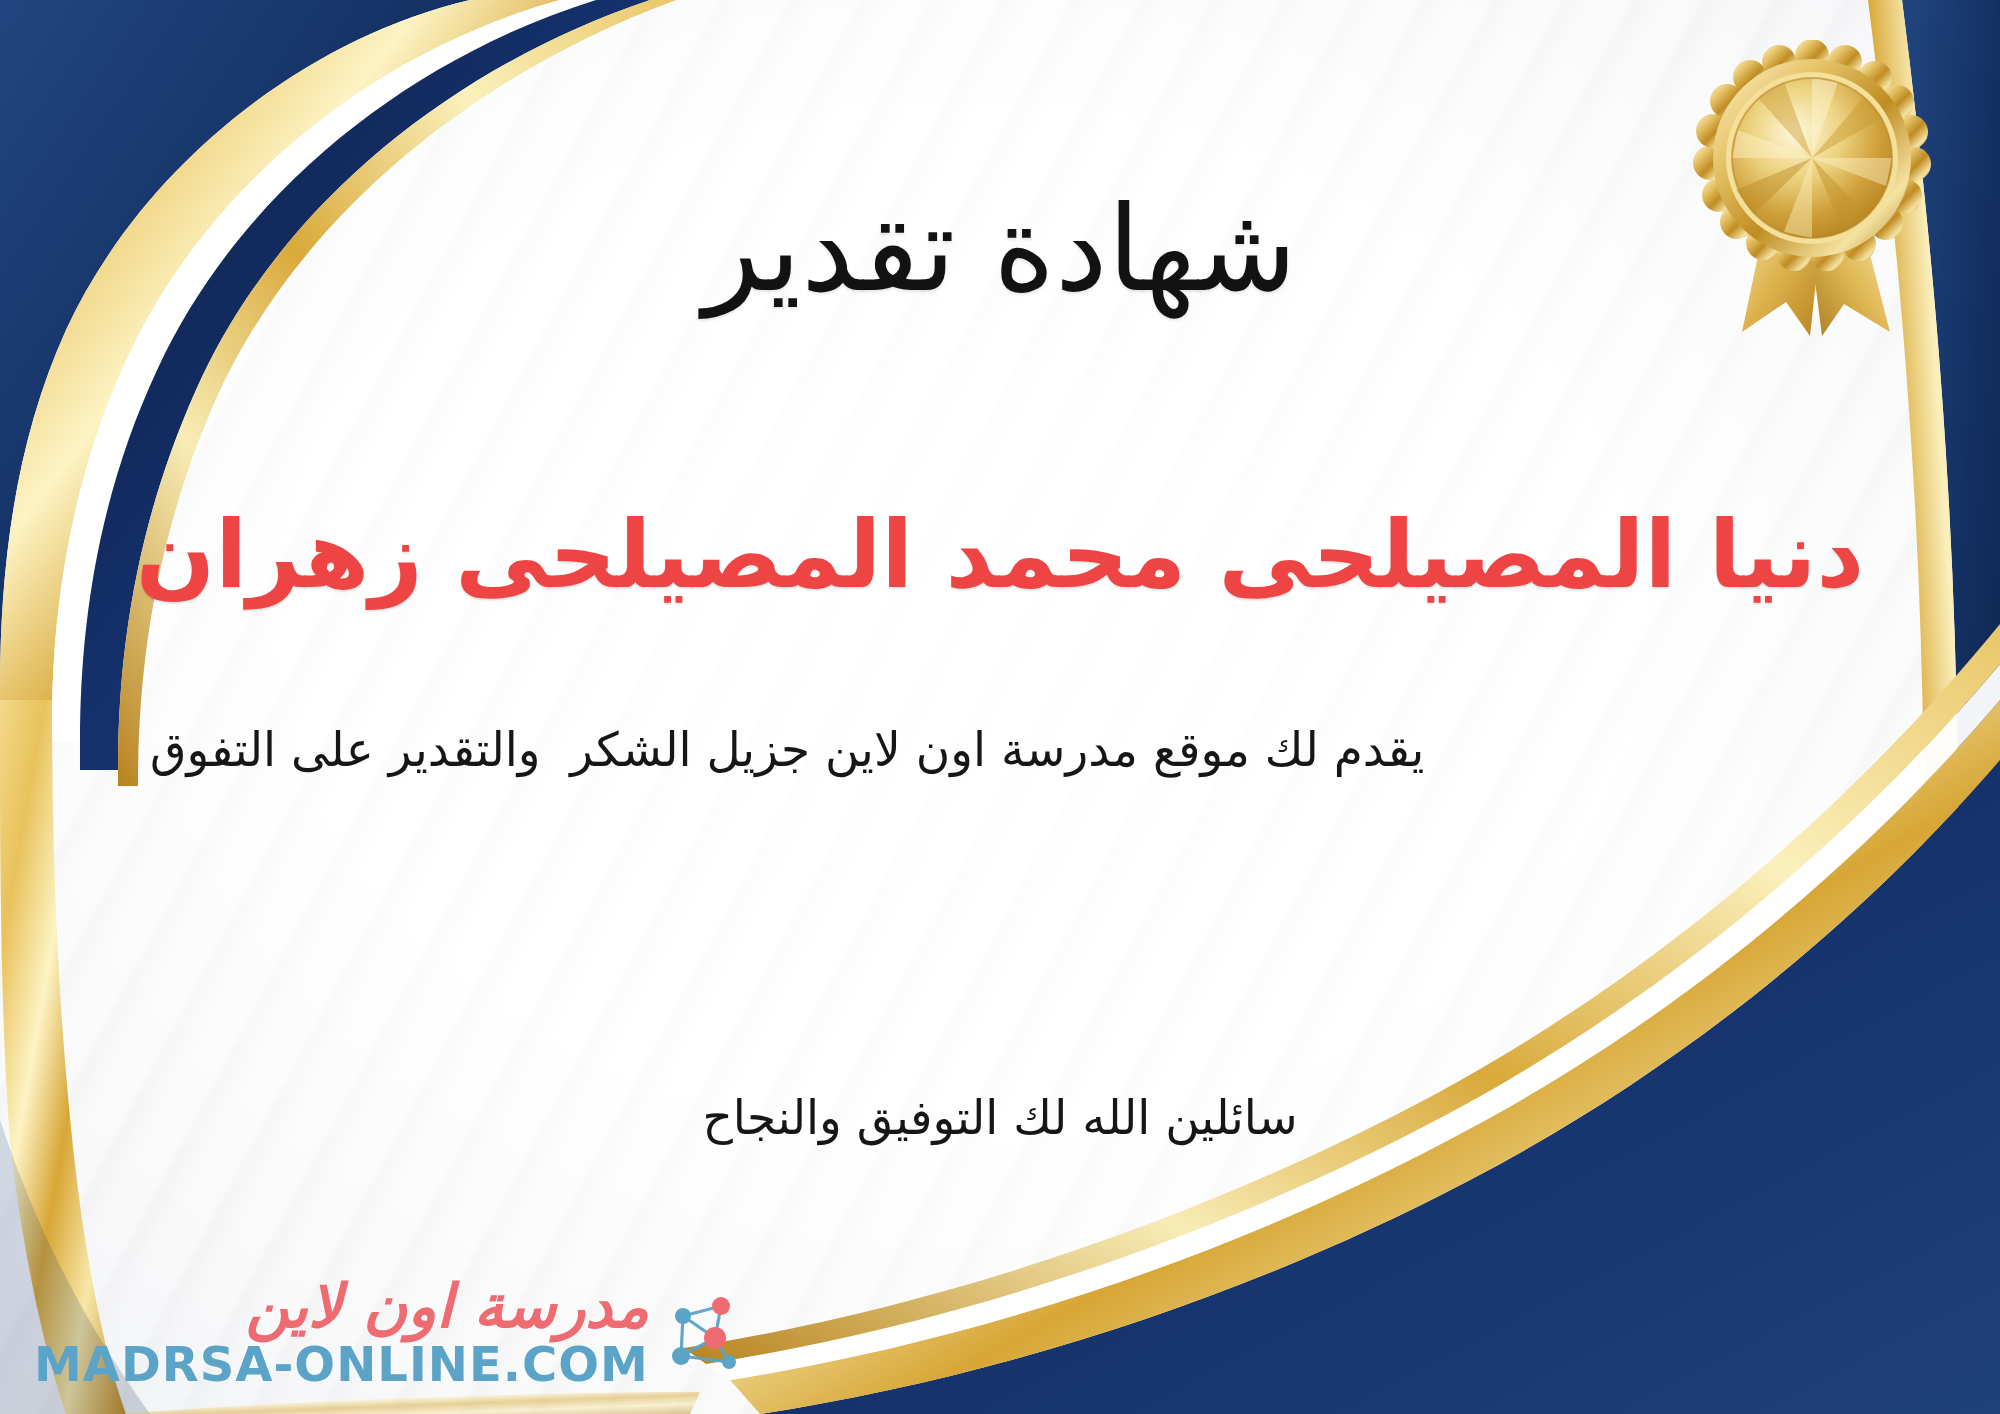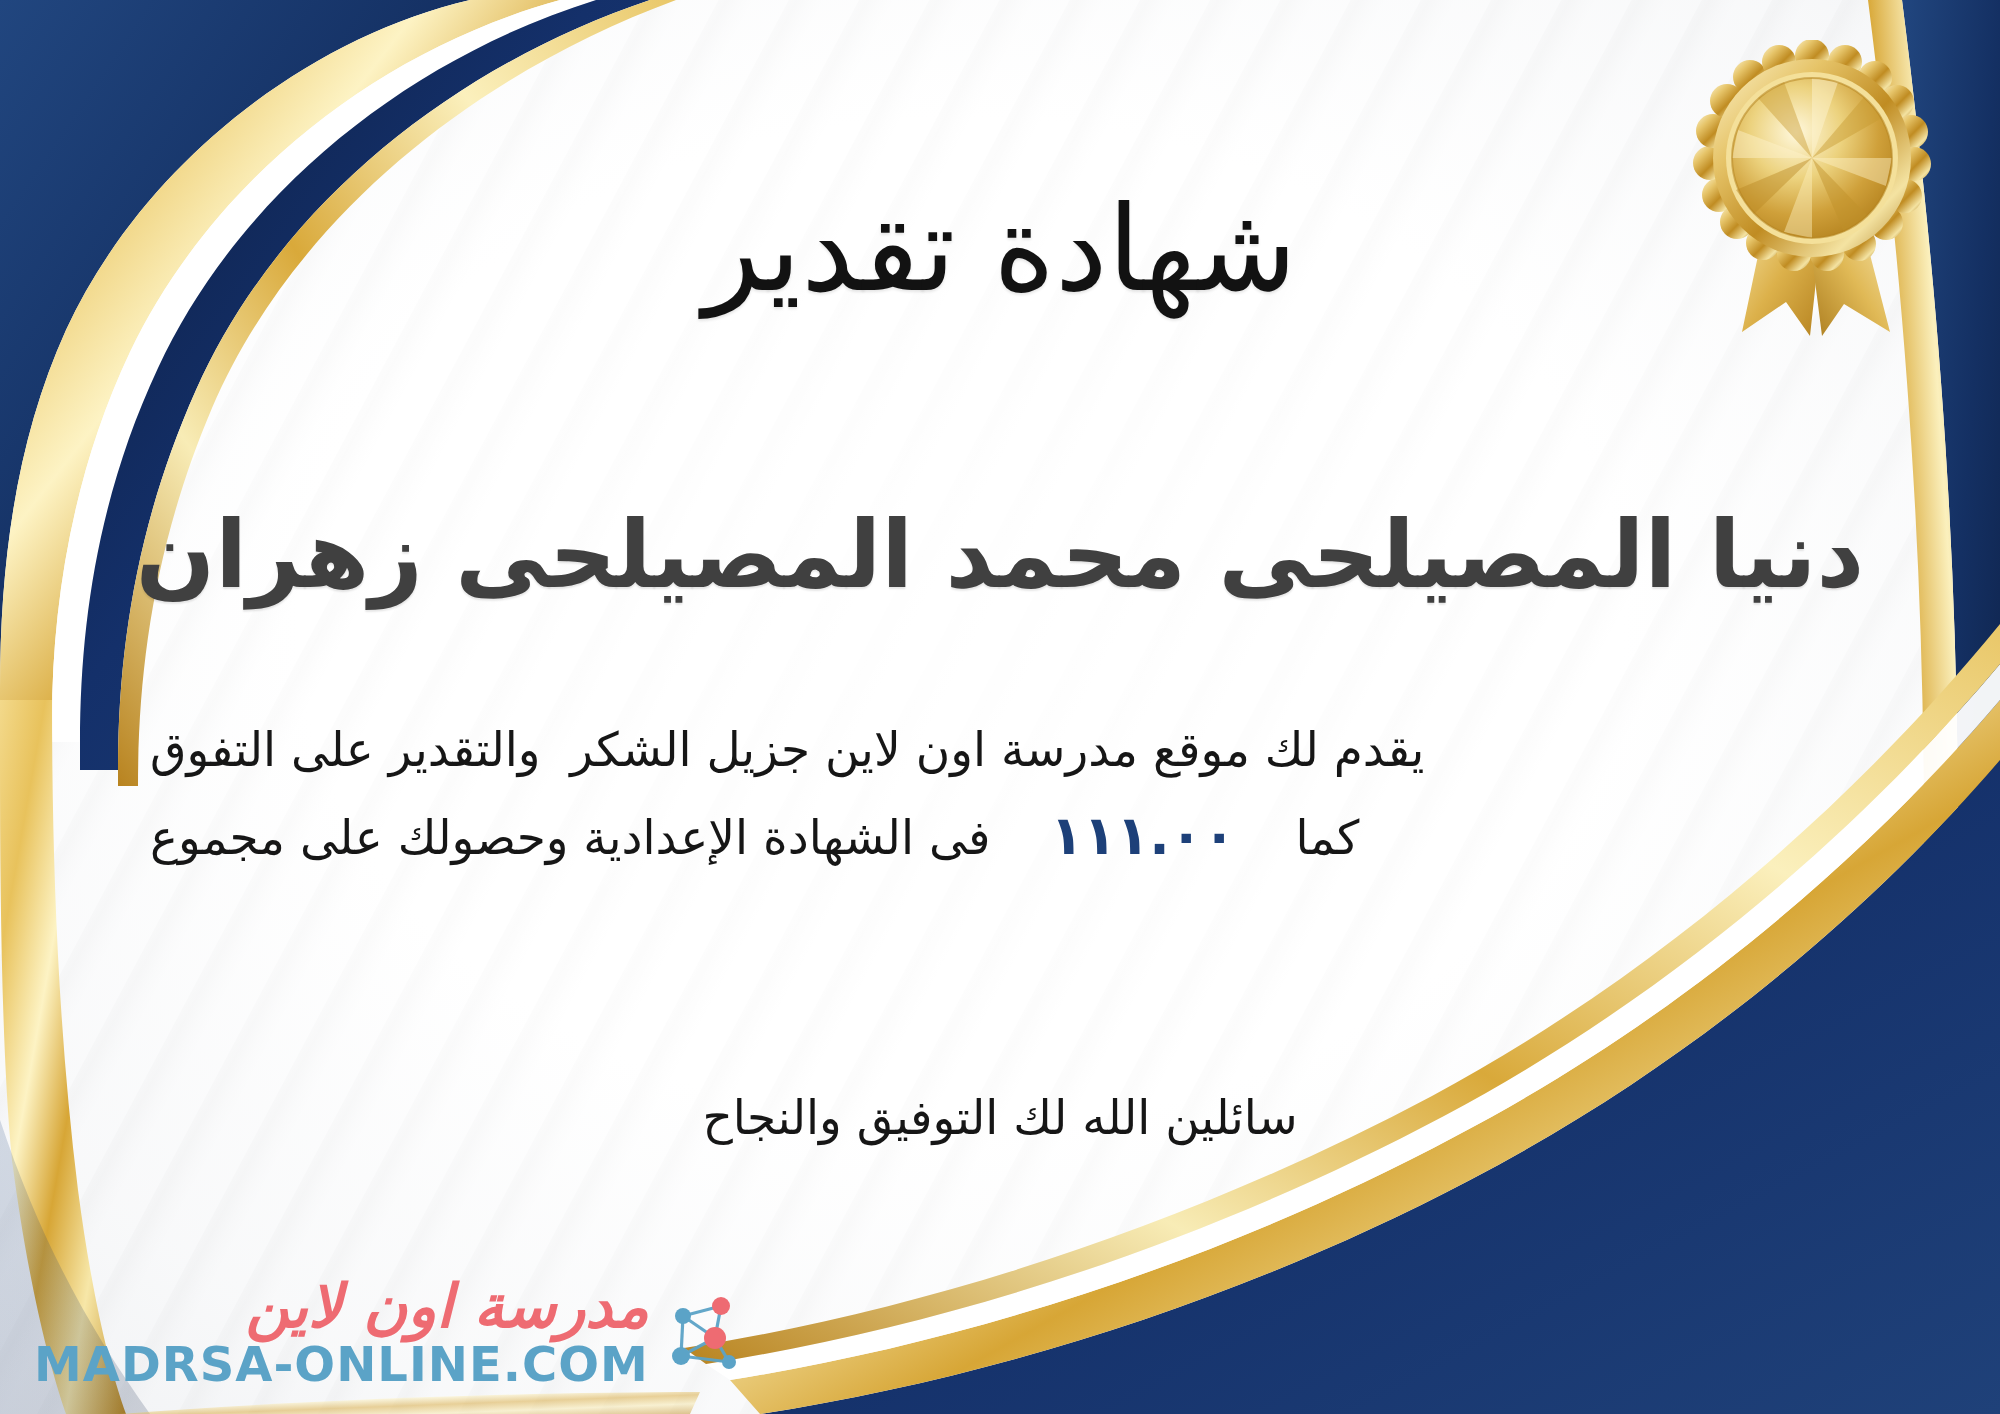--- a/index.html
+++ b/index.html
@@ -56,21 +56,21 @@
     color:#121212;
     letter-spacing:0px;
     text-shadow:0 2px 3px rgba(0,0,0,0.10);
   }
 
   .student-name{
     position:absolute;top:500px;left:0;right:0;
     text-align:center;
     font-size:93px;line-height:1.2;
     font-weight:700;
-    color:#404040;
+    color:#ef4444;
     text-shadow:0 2px 2px rgba(0,0,0,0.10);
     padding:0 104px;
     box-sizing:border-box;
   }
 
   .body-block{
     position:absolute;top:710px;left:150px;right:150px;
     text-align:left;
     font-size:47px;line-height:1.70;
     color:#161616;
@@ -276,21 +276,20 @@
   </div>
 
   <div class="content">
 
     <h1 class="cert-title">شهادة تقدير</h1>
 
     <div class="student-name">دنيا المصيلحى محمد المصيلحى زهران</div>
 
     <div class="body-block">
       <span class="body-line">يقدم لك موقع مدرسة اون لاين جزيل الشكر  والتقدير على التفوق</span>
-      <span class="body-line"><span>كما</span><span>&nbsp;&nbsp;&nbsp;&nbsp;</span><span class="grade-value">١١١.٠٠</span><span>&nbsp;&nbsp;&nbsp;&nbsp;</span><span>فى الشهادة الإعدادية وحصولك على مجموع</span></span>
     </div>
 
     <div class="closing-line">سائلين الله لك التوفيق  والنجاح</div>
   </div>
 
   <div class="brand">
     <div class="brand-mark">
       <svg viewBox="0 0 92 96" width="92" height="96" xmlns="http://www.w3.org/2000/svg">
         <g stroke="#5ba3c7" stroke-width="3.2" fill="none" opacity="0.95">
           <line x1="24" y1="30" x2="62" y2="20"></line>

